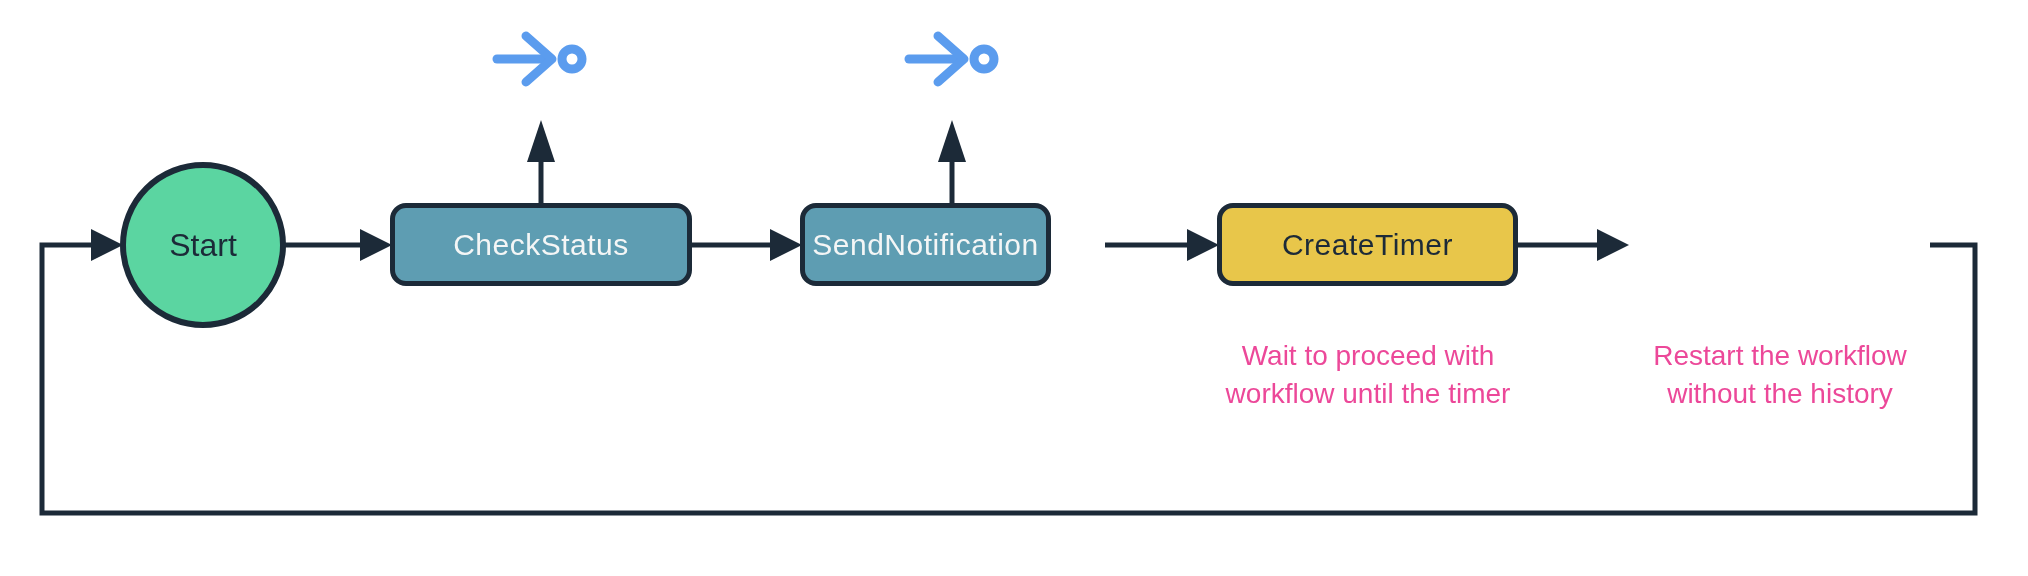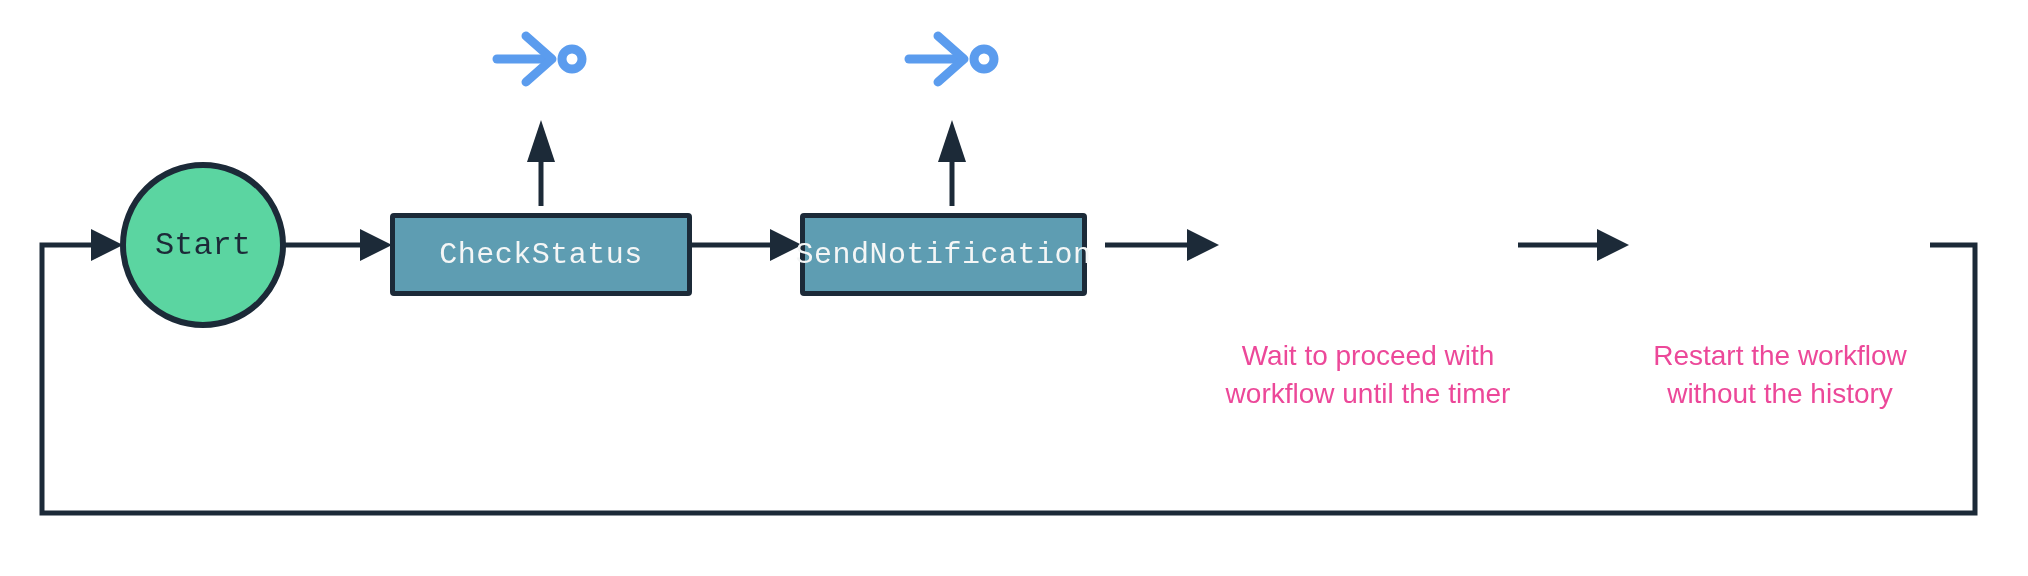--- a/index.html
+++ b/index.html
@@ -16,42 +16,41 @@
     left: 0; top: 0;
     width: 2028px; height: 576px;
   }
   .node {
     position: absolute;
     display: flex;
     align-items: center;
     justify-content: center;
     box-sizing: border-box;
     border: 5px solid #1C2A38;
-    font-family: Liberation Mono, monospace;
   }
   .node-start {
     left: 120px; top: 162px;
     width: 166px; height: 166px;
     border-radius: 50%;
     border-width: 6px;
     background: #5BD5A1;
     color: #1C2A38;
     font-size: 32px;
   }
   .node-box {
-    top: 213px;
+    top: 203px;
     height: 83px;
-    border-radius: 4px;
+    border-radius: 16px;
     font-size: 30px;
     letter-spacing: 0.5px;
   }
   .node-activity { background: #5E9DB2; color: #F4F6F6; }
   .node-command  { background: #E8C64A; color: #1C2A38; }
   .node-checkstatus      { left: 390px;  width: 302px; }
-  .node-sendnotification { left: 800px;  width: 287px; }
+  .node-sendnotification { left: 800px;  width: 251px; }
   .node-createtimer      { left: 1217px; width: 301px; }
   .node-continueasnew    { left: 1627px; width: 305px; }
   .caption {
     position: absolute;
     top: 337px;
     width: 420px;
     color: #ec4899;
     font-size: 28px;
     line-height: 38px;
     text-align: center;
@@ -119,20 +118,23 @@
   </div>
 
   <div class="node node-box node-activity node-checkstatus">
     <span>CheckStatus</span>
   </div>
 
   <div class="node node-box node-activity node-sendnotification">
     <span>SendNotification</span>
   </div>
 
+  <div class="node node-box node-command node-createtimer">
+    <span>CreateTimer</span>
+  </div>
 
 
   <div class="caption caption-createtimer">
     <div>Wait to proceed with</div>
     <div>workflow until the timer</div>
   </div>
 
   <div class="caption caption-continueasnew">
     <div>Restart the workflow</div>
     <div>without the history</div>

